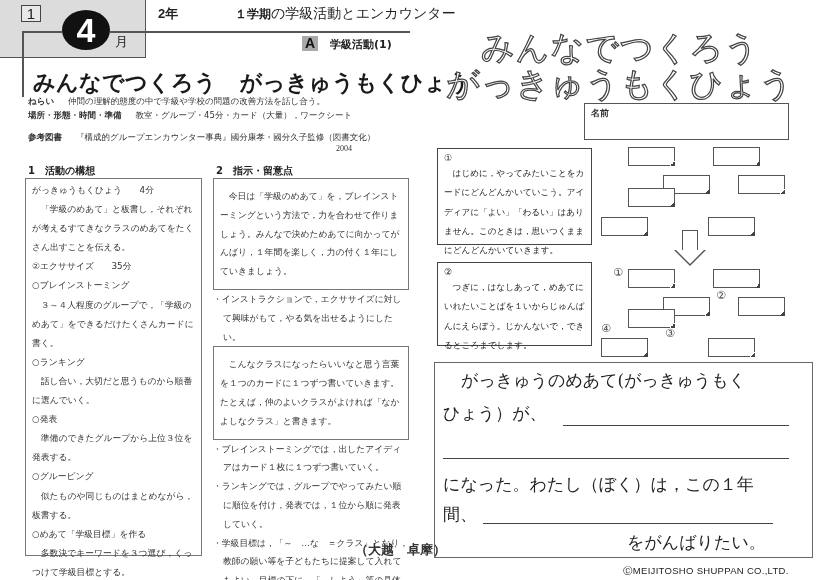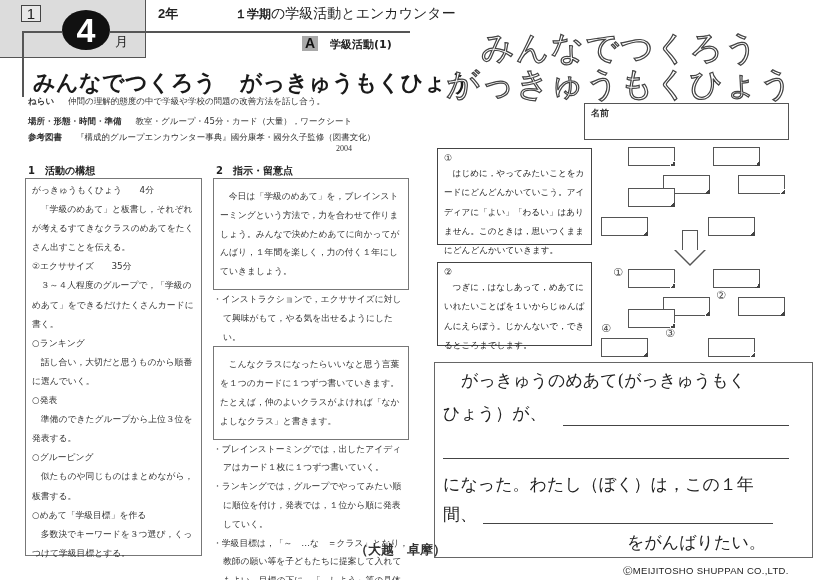--- a/index.html
+++ b/index.html
@@ -66,29 +66,30 @@
 <div class="page-num">1</div>
 <div class="month-circle">4</div>
 <div class="month-label">月</div>
 <div class="grade">2年</div>
 <div class="term"><span>１学期</span><small>の学級活動とエンカウンター</small></div>
 <div class="a-badge">A</div>
 <div class="activity">学級活動(1)</div>
 <div class="main-title">みんなでつくろう　がっきゅうもくひょう</div>
 
 <div class="meta" style="top:96px;"><b>ねらい</b><span>仲間の理解的態度の中で学級や学校の問題の改善方法を話し合う。</span></div>
-<div class="meta" style="top:116px;text-align:right;"><b>場所・形態・時間・準備</b><span>教室・グループ・45分・カード（大量），ワークシート</span></div>
+<div class="meta" style="top:110px;text-align:right;"><b>場所・形態・時間・準備</b><span>教室・グループ・45分・カード（大量），ワークシート</span></div>
 <div class="meta" style="top:132px;"><b>参考図書</b><span>『構成的グループエンカウンター事典』國分康孝・國分久子監修（図書文化）</span></div>
 <div class="meta-year">2004</div>
 
 <div class="sec-title" style="left:28px; top:164px;">1　活動の構想</div>
 <div class="col1-box">
   <p>がっきゅうもくひょう　　4分</p>
   <p class="ind">「学級のめあて」と板書し，それぞれが考えるすてきなクラスのめあてをたくさん出すことを伝える。</p>
   <p>②エクササイズ　　35分</p>
+  <p>○ブレインストーミング</p>
   <p class="ind">３～４人程度のグループで，「学級のめあて」をできるだけたくさんカードに書く。</p>
   <p>○ランキング</p>
   <p class="ind">話し合い，大切だと思うものから順番に選んでいく。</p>
   <p>○発表</p>
   <p class="ind">準備のできたグループから上位３位を発表する。</p>
   <p>○グルーピング</p>
   <p class="ind">似たものや同じものはまとめながら，板書する。</p>
   <p>○めあて「学級目標」を作る</p>
   <p class="ind">多数決でキーワードを３つ選び，くっつけて学級目標とする。</p>
 

